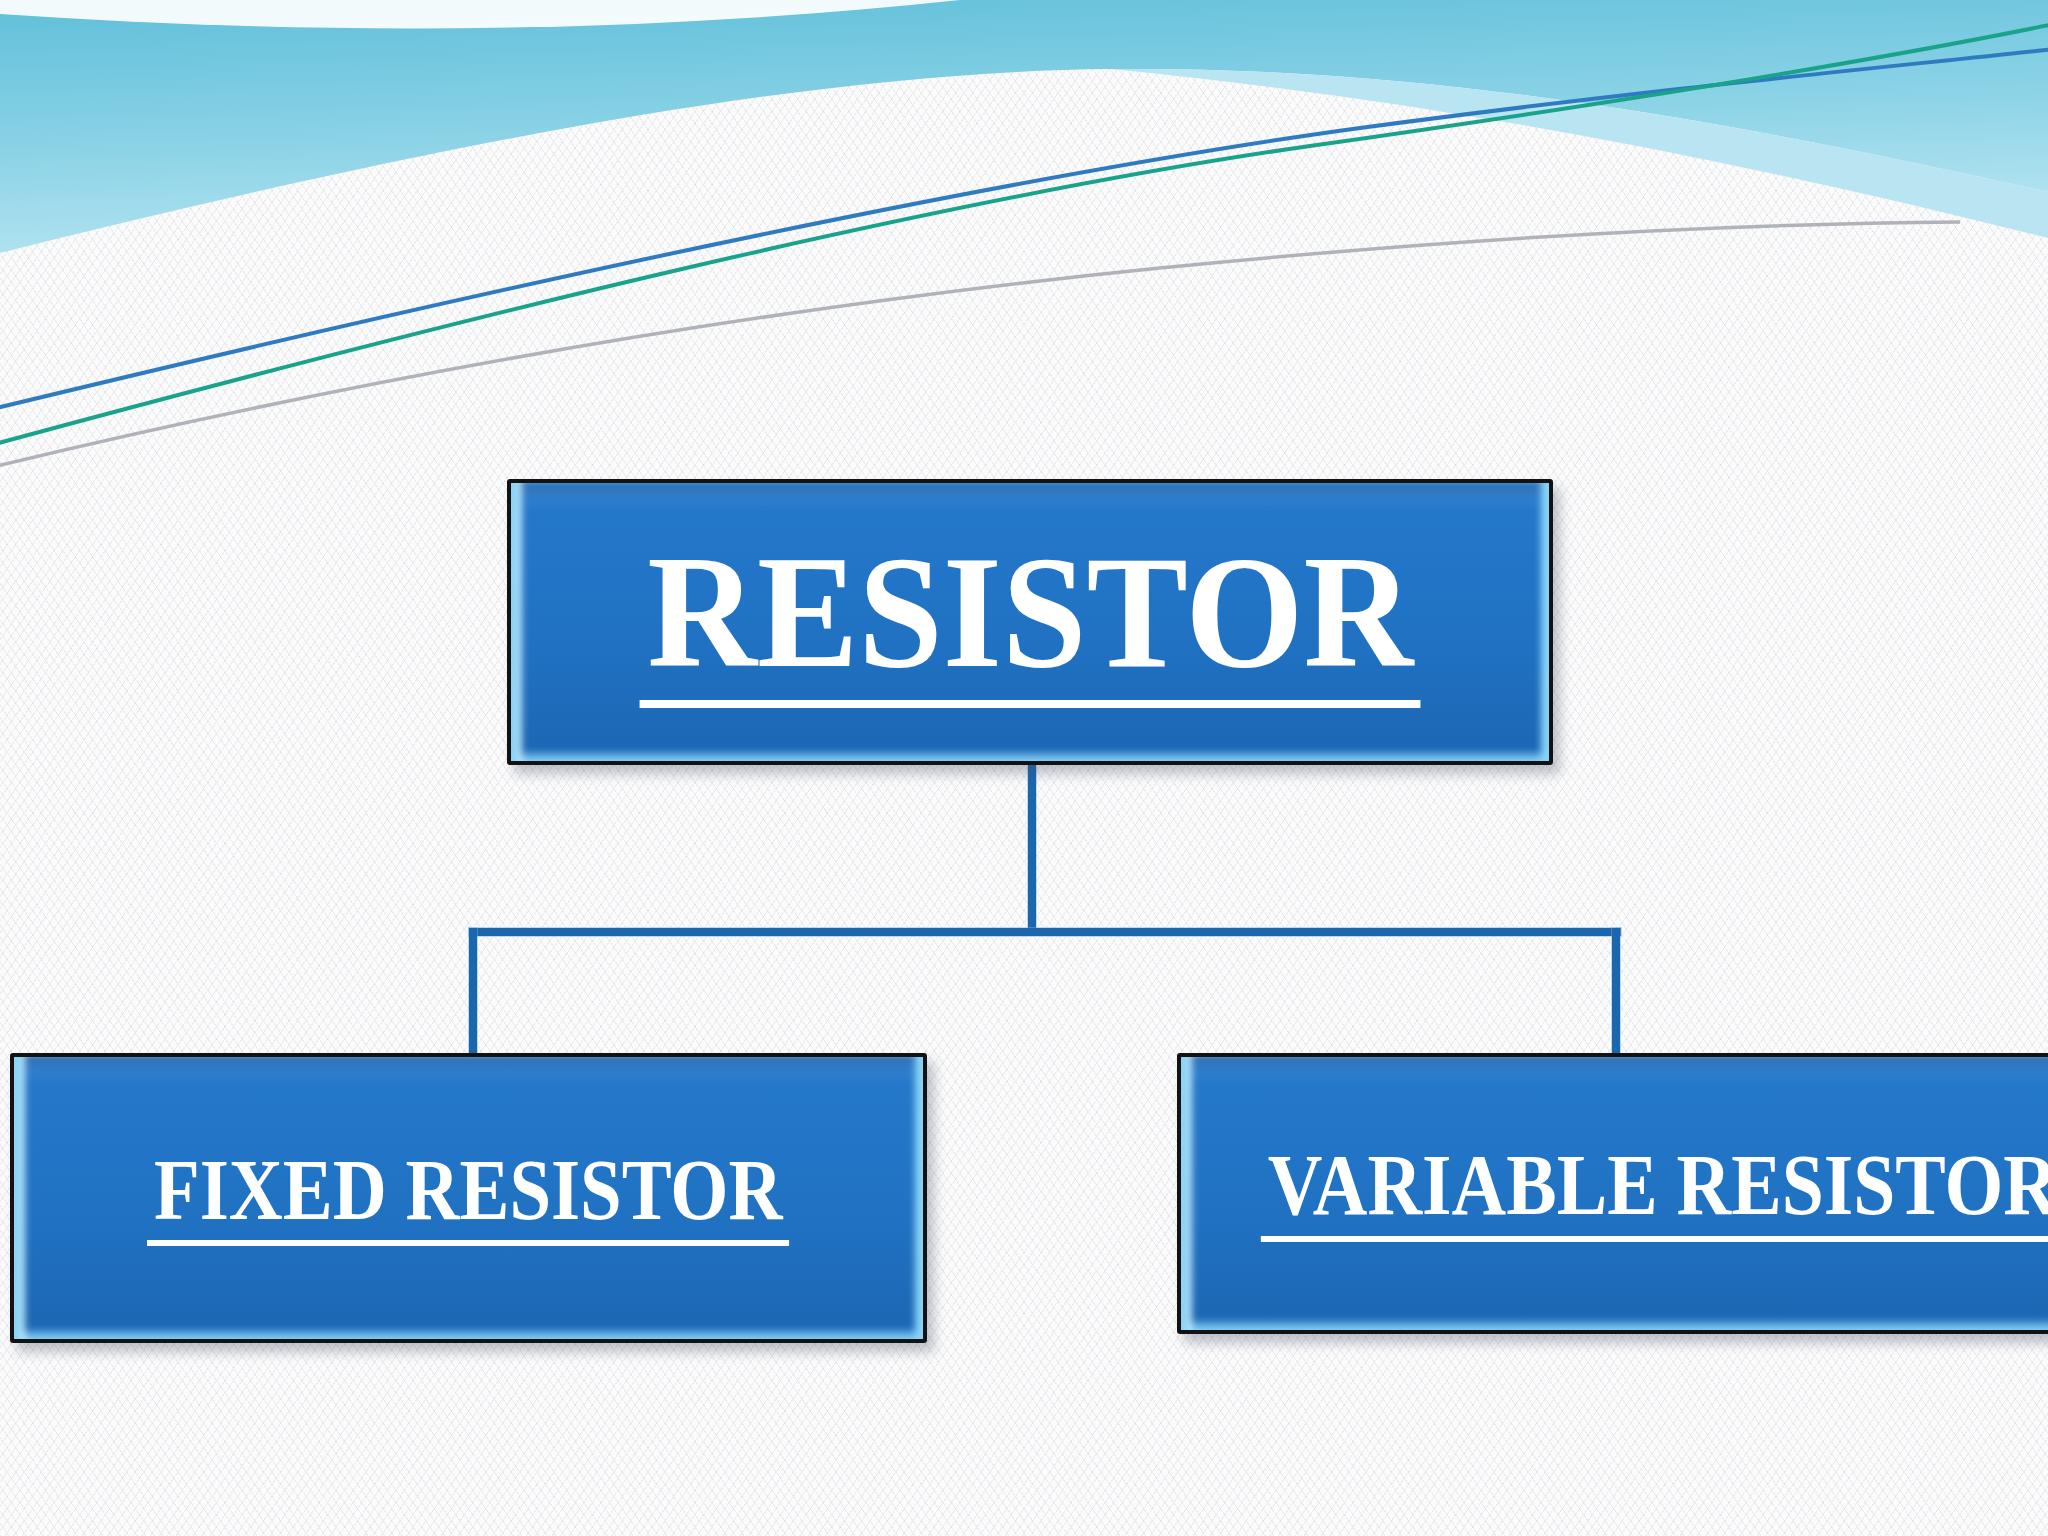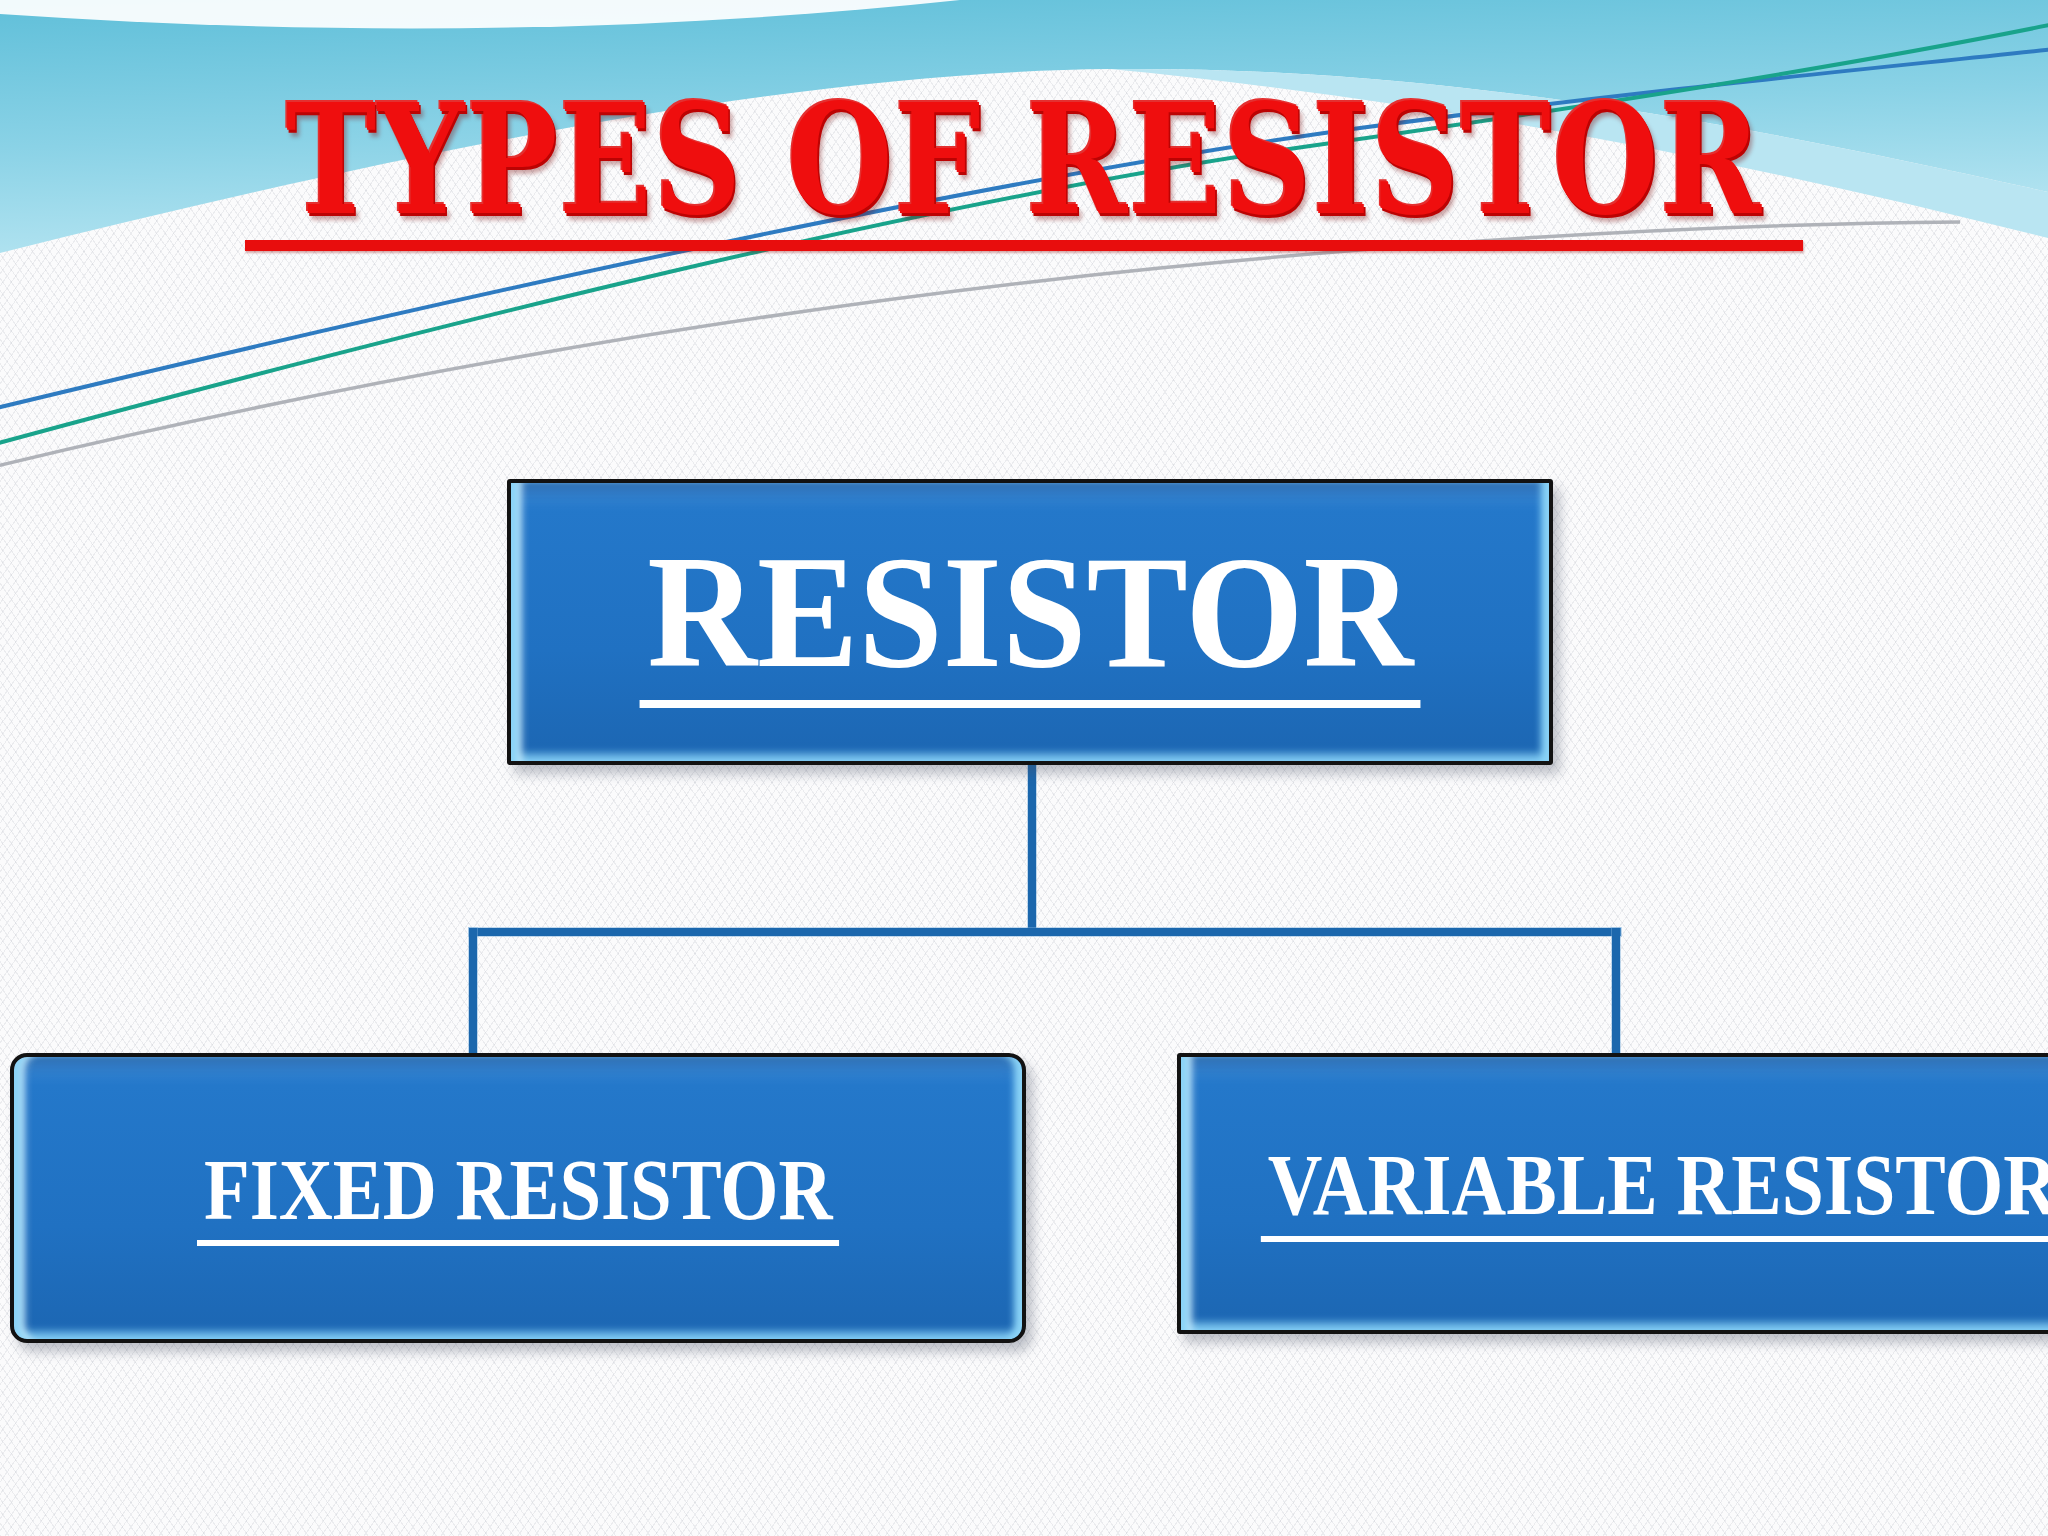--- a/index.html
+++ b/index.html
@@ -53,21 +53,21 @@
     border-radius:3px;
     box-shadow:
       inset 12px 0 7px -4px #8AD3F7,
       inset 18px 0 10px -9px rgba(255,255,255,0.9),
       inset -12px 0 7px -4px #8AD3F7,
       inset 0 -12px 8px -5px #7FC9F2,
       inset 0 16px 16px -9px rgba(18,55,105,0.38),
       7px 9px 12px rgba(70,80,100,0.33);
   }
   #node-resistor{left:507px;top:479px;width:1046px;height:286px;}
-  #node-fixed   {left:10px; top:1053px;width:1016px; height:290px;border-radius:17px;}
+  #node-fixed   {left:10px; top:1053px;width:917px; height:290px;}
   #node-variable{left:1177px;top:1053px;width:972px;height:281px;}
   .node-label{
     color:#ffffff;
     font-weight:700;
     line-height:0.95;
     white-space:nowrap;
     border-bottom:7px solid #ffffff;
     padding:0 8px 10px 8px;
     transform-origin:center;
   }
@@ -89,24 +89,20 @@
       </linearGradient>
     </defs>
     <path d="M0,0 H2048 V192 C1720,118 1420,66 1110,69 C800,72 420,148 0,253 Z" fill="url(#skyGrad)"></path>
     <path d="M1110,69 C1420,66 1720,118 2048,192 L2048,238 C1730,158 1430,100 1110,69 Z" fill="#B9E5F2"></path>
     <path d="M0,0 H960 C640,34 320,36 0,14 Z" fill="#FFFFFF" opacity="0.92"></path>
     <path d="M-20,470 C360,378 760,308 1160,268 C1460,238 1720,224 1960,222" fill="none" stroke="#A7ABB1" stroke-width="3.5" opacity="0.9"></path>
     <path d="M-20,412 C450,298 980,180 1360,128 C1660,88 1900,66 2064,48" fill="none" stroke="#2E7BC1" stroke-width="4"></path>
     <path d="M-20,448 C430,326 930,200 1310,146 C1620,102 1870,62 2064,22" fill="none" stroke="#19A38B" stroke-width="4"></path>
   </svg>
 
-  <div class="title-wrap">
-    <span class="title-text">TYPES OF RESISTOR</span>
-    <div class="title-underline"></div>
-  </div>
 
   <div>
 
     <div class="conn" id="conn-root-drop"></div>
     <div class="conn" id="conn-horizontal"></div>
     <div class="conn" id="conn-left-drop"></div>
     <div class="conn" id="conn-right-drop"></div>
 
     <div class="node" id="node-resistor">
       <span class="node-label">RESISTOR</span>

